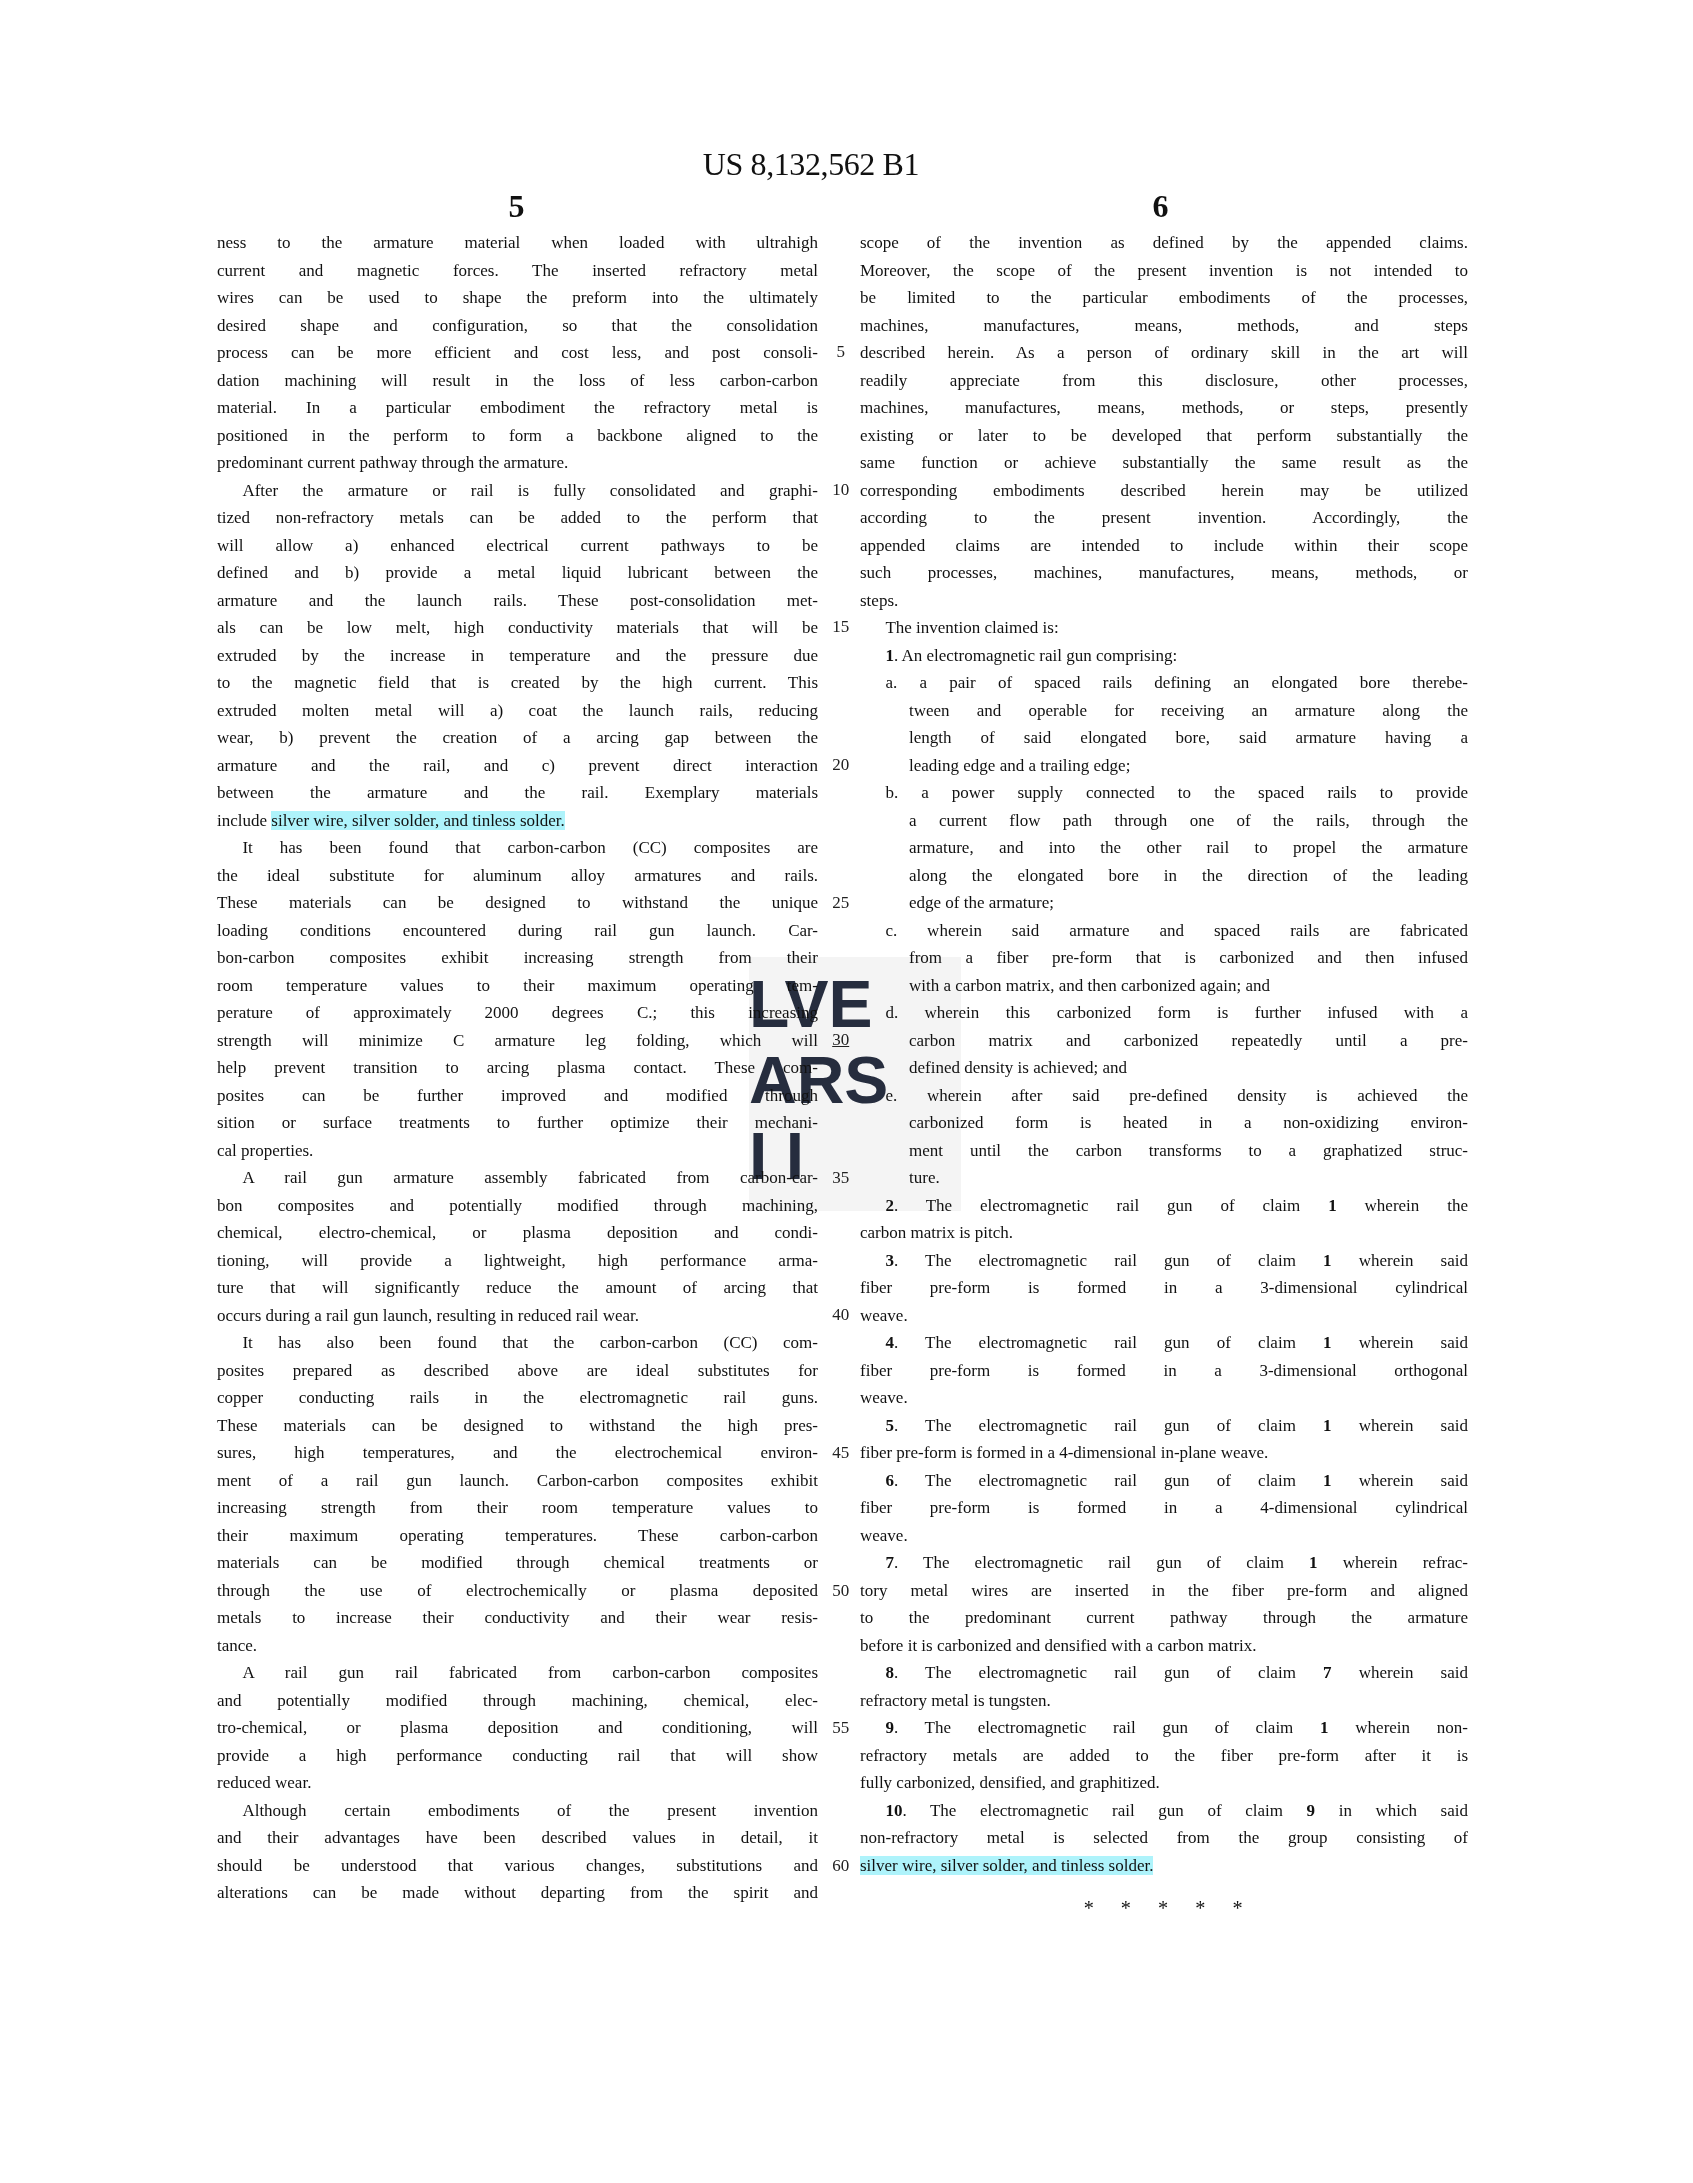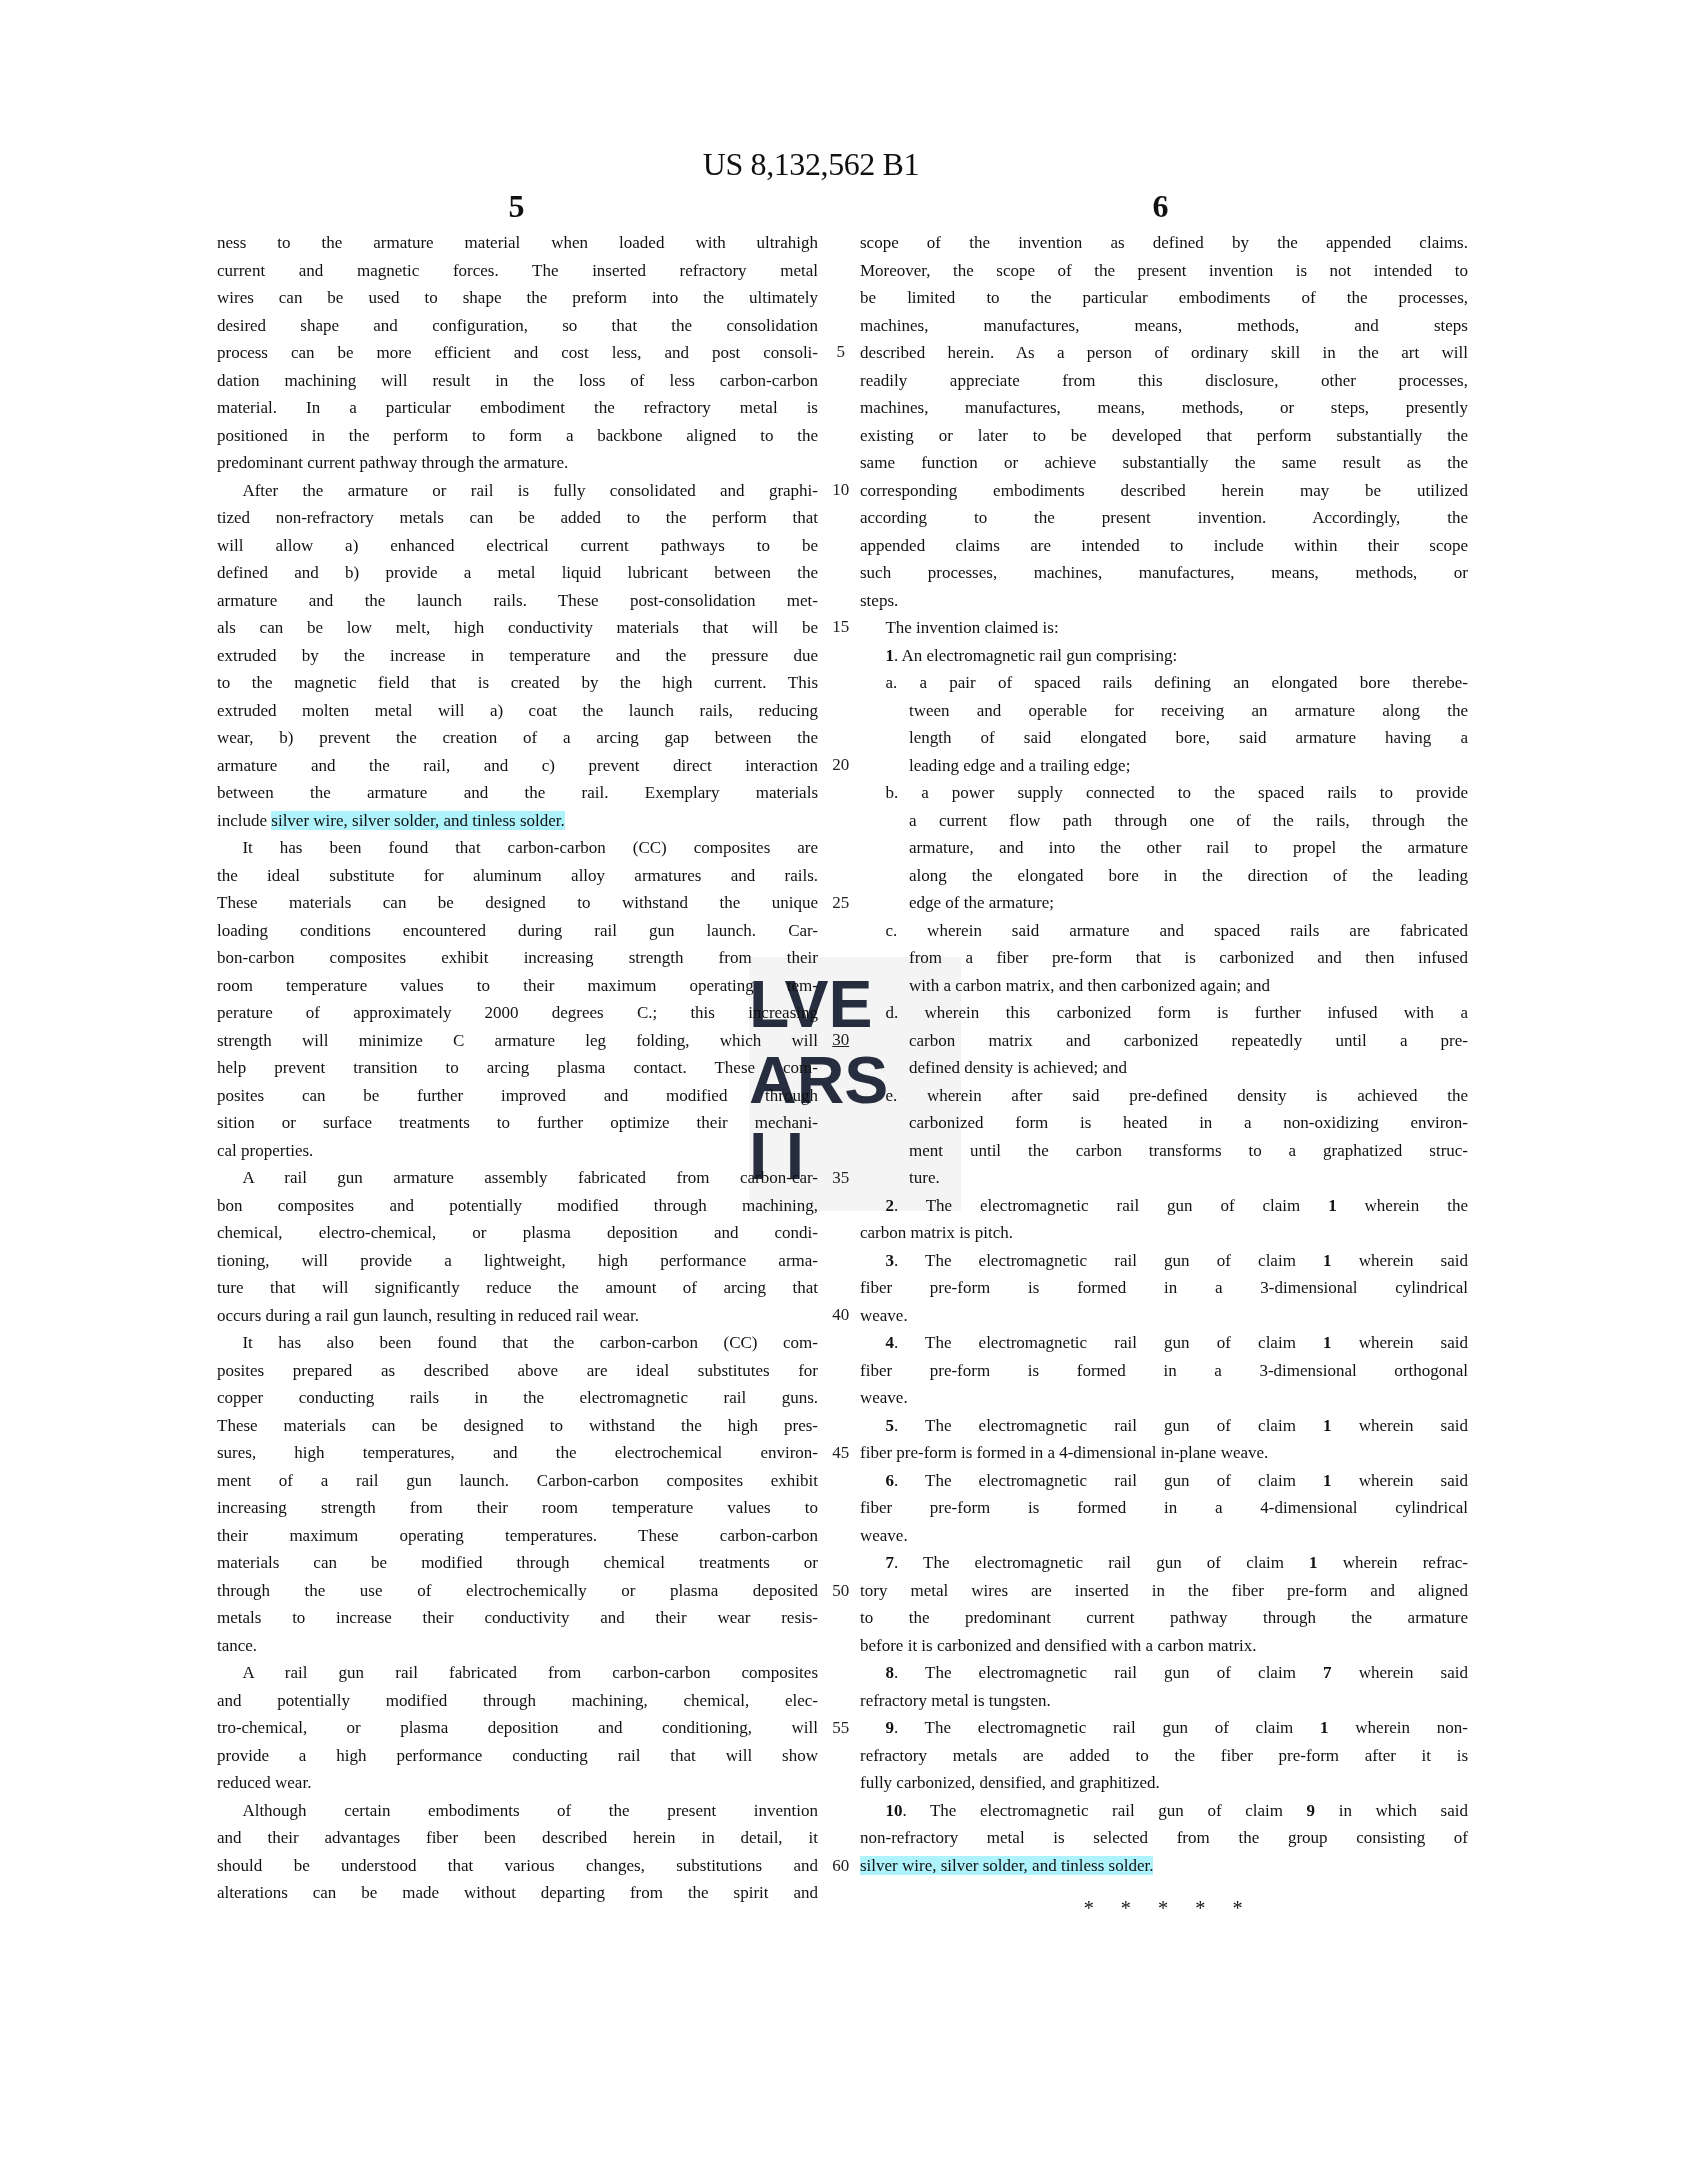--- a/index.html
+++ b/index.html
@@ -93,21 +93,21 @@
     <div class="line"><span>materials can be modified through chemical treatments or</span></div>
     <div class="line"><span>through the use of electrochemically or plasma deposited</span></div>
     <div class="line"><span>metals to increase their conductivity and their wear resis-</span></div>
     <div class="line last"><span>tance.</span></div>
     <div class="line indent"><span>A rail gun rail fabricated from carbon-carbon composites</span></div>
     <div class="line"><span>and potentially modified through machining, chemical, elec-</span></div>
     <div class="line"><span>tro-chemical, or plasma deposition and conditioning, will</span></div>
     <div class="line"><span>provide a high performance conducting rail that will show</span></div>
     <div class="line last"><span>reduced wear.</span></div>
     <div class="line indent"><span>Although certain embodiments of the present invention</span></div>
-    <div class="line"><span>and their advantages fiber been described herein in detail, it</span></div>
+    <div class="line"><span>and their advantages have been described values in detail, it</span></div>
     <div class="line"><span>should be understood that various changes, substitutions and</span></div>
     <div class="line"><span>alterations can be made without departing from the spirit and</span></div>
   </div>
 <div id="line-numbers">
     <div class="ln" style="top: 342px;">5</div>
     <div class="ln" style="top: 480px;">10</div>
     <div class="ln" style="top: 617px;">15</div>
     <div class="ln" style="top: 755px;">20</div>
     <div class="ln" style="top: 893px;">25</div>
     <div class="ln" style="top: 1030px; text-decoration: underline;">30</div>

